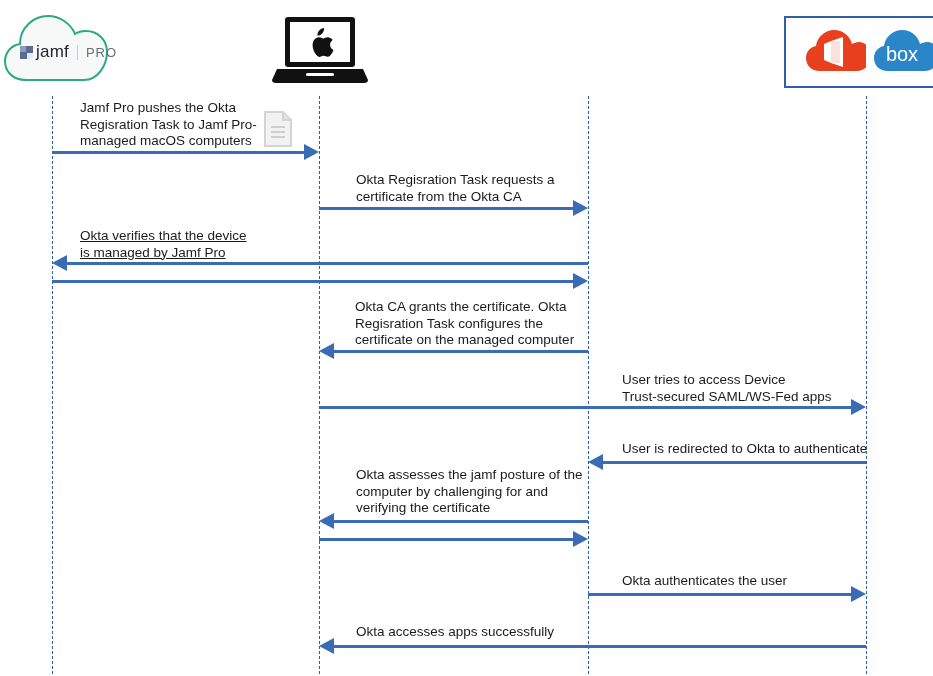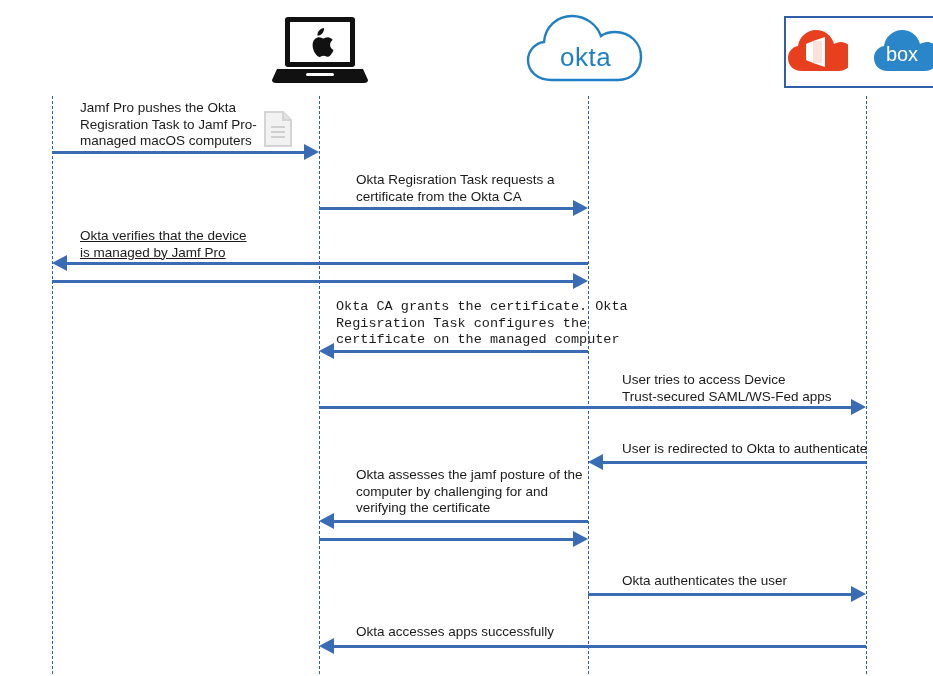--- a/index.html
+++ b/index.html
@@ -37,21 +37,21 @@
   
   .okta{left:524px;top:12px;width:130px;height:76px;}
   .okta-word{
     position:absolute;left:36px;top:30px;
     font-size:26px;color:#1f7fc4;font-weight:400;letter-spacing:.5px;
   }
 
   
   .apps{left:784px;top:16px;width:148px;height:68px;
         border:2px solid #2e5fa8;background:#fff;}
-  .apps-inner{display:flex;align-items:center;justify-content:space-between;
+  .apps-inner{display:flex;align-items:center;justify-content:flex-end;
               gap:6px;height:100%;}
 
   
   .lifeline{
     position:absolute;top:96px;height:578px;width:0;
     border-left:1px dashed #2e5fa8;
   }
 
   
   .msg-line{
@@ -81,45 +81,56 @@
 
   
   .doc-icon{position:absolute;left:263px;top:110px;width:30px;height:38px;}
   .cert-icon{position:absolute;left:253px;top:325px;width:62px;height:50px;}
 </style>
 </head>
 <body>
 
 <div id="canvas">
 
+  <div class="actor jamf-cloud">
+    <svg width="110" height="80" viewBox="0 0 110 80">
+      <path d="M24 72 C10 72 3 63 3 53 C3 44 10 37 18 36 C18 20 31 8 46 8
+               C58 8 69 16 73 26 C76 24 80 23 84 23 C96 23 105 32 105 44
+               C105 57 96 72 82 72 Z" fill="#f7f9f8" stroke="#2aa982" stroke-width="2"></path>
+    </svg>
+    <div class="jamf-label">
+      <span class="jamf-sq">
+        <svg width="13" height="13" viewBox="0 0 13 13">
+          <rect x="0" y="0" width="13" height="13" fill="#5b6b93"></rect>
+          <rect x="0" y="0" width="6" height="6" fill="#8d9bbd"></rect>
+          <rect x="7" y="7" width="6" height="6" fill="#ffffff" opacity=".85"></rect>
+        </svg>
+      </span>
+      <span class="jamf-word">jamf</span>
+      <span class="jamf-div"></span>
+      <span class="jamf-pro">PRO</span>
+    </div>
+  </div>
 
   <div class="actor mac">
     <svg width="96" height="72" viewBox="0 0 96 72">
       <rect x="13" y="3" width="70" height="50" rx="3" fill="#111111"></rect>
       <rect x="18" y="8" width="60" height="40" fill="#ffffff"></rect>
       <path d="M52 14 c-1.6 0-3.6 1.1-4.8 2.5 -1.1 1.3-2 3.2-1.7 5.1
                1.8.1 3.7-0.9 4.9-2.4 1.2-1.4 1.9-3.3 1.6-5.2z" fill="#111111"></path>
       <path d="M56.2 23.2c-2.1-0.1-3.9 1.2-4.9 1.2 -1 0-2.6-1.1-4.3-1.1
                -2.2 0-4.2 1.3-5.3 3.3 -2.3 3.9-0.6 9.8 1.6 13 1.1 1.6 2.4 3.3 4.1 3.3
                1.6-0.1 2.3-1.1 4.2-1.1 1.9 0 2.5 1.1 4.2 1 1.7 0 2.8-1.6 3.9-3.2
                1.2-1.8 1.7-3.6 1.7-3.7 0-0.1-3.3-1.3-3.3-5.1 0-3.2 2.6-4.7 2.7-4.8
                -1.5-2.2-3.8-2.5-4.6-2.8z" fill="#111111"></path>
       <path d="M5 55 L91 55 L96 66 Q96 69 92 69 L4 69 Q0 69 0 66 Z" fill="#111111"></path>
       <rect x="34" y="59" width="28" height="3" rx="1.5" fill="#ffffff"></rect>
     </svg>
   </div>
 
-  <div class="actor okta">
-    <svg width="130" height="76" viewBox="0 0 130 76">
-      <path d="M28 68 C13 68 4 59 4 48 C4 39 11 31 20 30 C21 15 33 4 48 4
-               C62 4 73 13 77 24 C81 21 86 20 91 20 C106 20 117 31 117 45
-               C117 58 108 68 94 68 Z" fill="#ffffff" stroke="#1f7fc4" stroke-width="2.4"></path>
-    </svg>
-    <div class="okta-word">okta</div>
-  </div>
 
   <div class="actor apps">
     <div class="apps-inner">
       <svg width="62" height="48" viewBox="0 0 62 48">
         <path d="M16 43 C7 43 2 37 2 30 C2 24 6 19 12 18 C13 9 21 2 30 2
                  C39 2 46 8 48 16 C50 15 52 14 55 14 C62 14 67 20 67 28
                  C67 36 61 43 53 43 Z" fill="#e8401f"></path>
         <path d="M27 13 L39 9 L39 39 L27 35 L20 32 L20 16 Z" fill="#ffffff"></path>
         <rect x="27" y="13" width="9" height="22" fill="#f5c8bd" opacity=".55"></rect>
       </svg>
@@ -148,21 +159,21 @@
       <div class="msg-label" style="left: 356px; top: 172px;">Okta Regisration Task requests a
 certificate from the Okta CA</div>
       <div class="msg-line" style="left: 67px; width: 521px; top: 261.5px; background: rgb(58, 108, 181);"></div>
       <div class="arrow-head left" style="top: 255px; left: 52px; border-right-color: rgb(58, 108, 181);"></div>
       <div class="msg-label" style="left: 80px; top: 228px; text-decoration: underline;">Okta verifies that the device
 is managed by Jamf Pro</div>
       <div class="msg-line" style="left: 52px; width: 521px; top: 279.5px; background: rgb(58, 108, 181);"></div>
       <div class="arrow-head right" style="top: 273px; left: 573px; border-left-color: rgb(58, 108, 181);"></div>
       <div class="msg-line" style="left: 334px; width: 254px; top: 349.5px; background: rgb(58, 108, 181);"></div>
       <div class="arrow-head left" style="top: 343px; left: 319px; border-right-color: rgb(58, 108, 181);"></div>
-      <div class="msg-label" style="left: 336px; top: 299px; font-family: Liberation Mono, monospace;">Okta CA grants the certificate. Okta
+      <div class="msg-label" style="left: 355px; top: 299px;">Okta CA grants the certificate. Okta
 Regisration Task configures the
 certificate on the managed computer</div>
       <div class="msg-line" style="left: 319px; width: 532px; top: 405.5px; background: rgb(58, 108, 181);"></div>
       <div class="arrow-head right" style="top: 399px; left: 851px; border-left-color: rgb(58, 108, 181);"></div>
       <div class="msg-label" style="left: 622px; top: 372px;">User tries to access Device
 Trust-secured SAML/WS-Fed apps</div>
       <div class="msg-line" style="left: 603px; width: 263px; top: 460.5px; background: rgb(58, 108, 181);"></div>
       <div class="arrow-head left" style="top: 454px; left: 588px; border-right-color: rgb(58, 108, 181);"></div>
       <div class="msg-label" style="left: 622px; top: 441px;">User is redirected to Okta to authenticate</div>
       <div class="msg-line" style="left: 334px; width: 254px; top: 519.5px; background: rgb(58, 108, 181);"></div>

